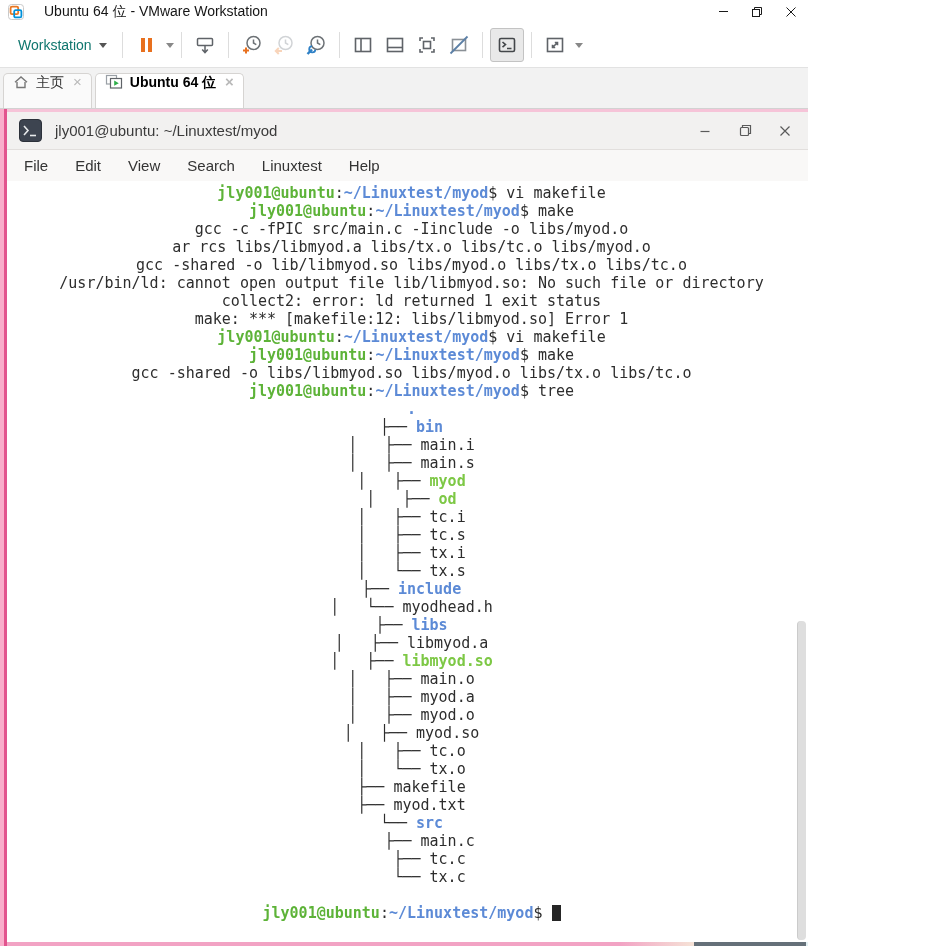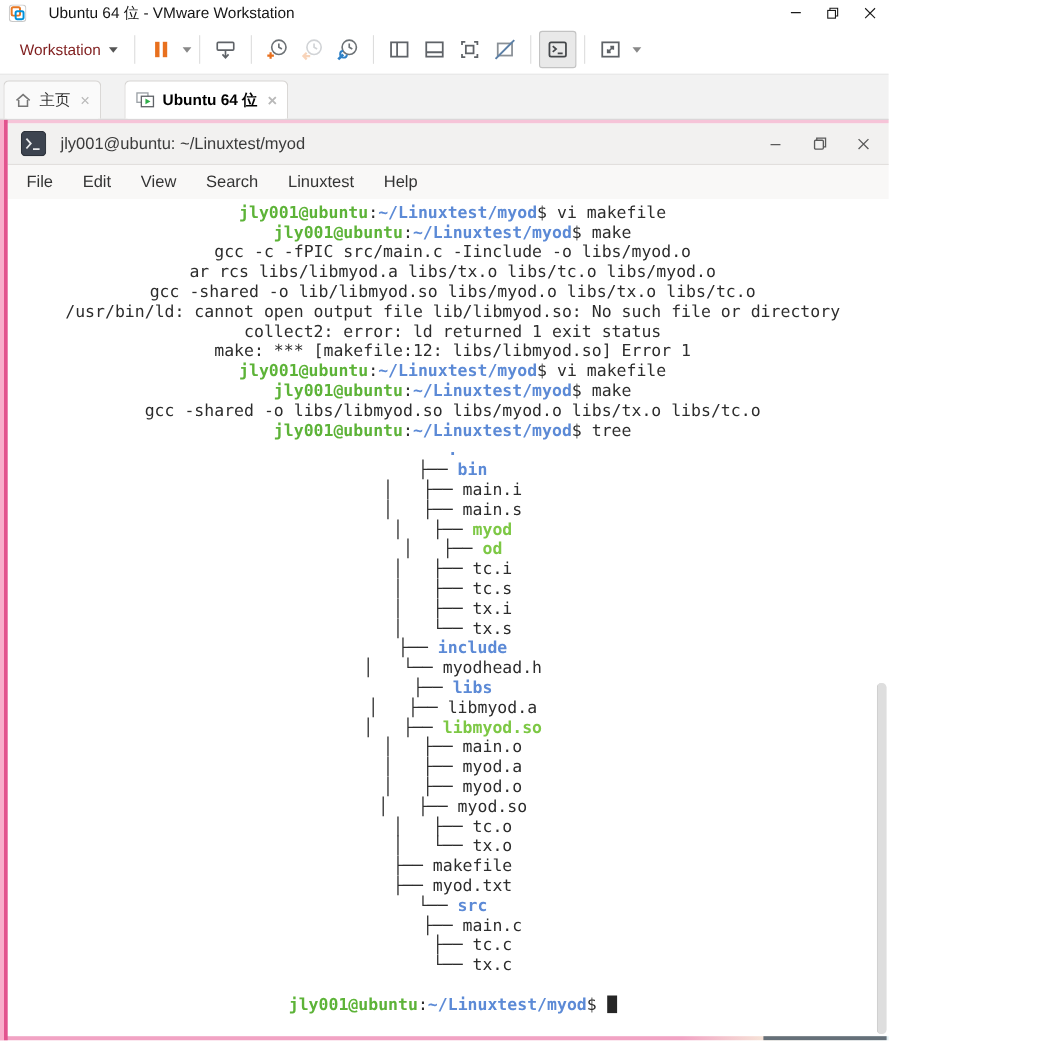--- a/index.html
+++ b/index.html
@@ -7,31 +7,31 @@
           font-family:"Liberation Sans",sans-serif;-webkit-font-smoothing:antialiased;}
 
   
   .vmw-titlebar{height:23px;display:flex;align-items:center;background:#fff;}
   .vmw-logo{margin-left:8px;display:flex;}
   .vmw-title{margin-left:20px;font-size:14px;color:#151515;}
   .vmw-controls{margin-left:auto;display:flex;height:100%;}
   .vmw-ctrl{width:34px;display:flex;align-items:center;justify-content:center;cursor:default;}
 
   .toolbar{height:44px;background:#fff;border-bottom:1px solid #e2e2e2;display:flex;align-items:center;padding-left:10px;}
-  .ws-btn{display:flex;align-items:center;gap:7px;font-size:14px;color:#7f1d1d;padding:6px 8px;}
+  .ws-btn{display:flex;align-items:center;gap:7px;font-size:14px;color:#0f766e;padding:6px 8px;}
   .caret{width:0;height:0;border-left:4px solid transparent;border-right:4px solid transparent;border-top:5px solid #555;display:inline-block;}
   .tool-sep{width:1px;height:26px;background:#ddd;margin:0 7px;}
   .tool-btn{width:32px;height:32px;display:flex;align-items:center;justify-content:center;border-radius:3px;}
   .tool-btn.pressed{background:#e9e9e9;border:1px solid #c3c3c3;}
   .tool-group{display:flex;align-items:center;gap:4px;}
   .dim{opacity:.45;}
 
   .tabbar{height:40px;background:#f2f2f2;border-bottom:1px solid #d2d2d2;display:flex;align-items:flex-end;padding-left:3px;}
-  .tab{height:34px;display:flex;align-items:center;gap:7px;padding:0 9px;border:1px solid #d6d4d2;border-bottom:none;
-       border-radius:5px 5px 0 0;margin-right:21px;background:#fafafa;font-size:14px;color:#333;}
+  .tab{height:34px;display:flex;gap:7px;padding:0 9px;border:1px solid #d6d4d2;border-bottom:none;
+       border-radius:5px 5px 0 0;margin-right:3px;background:#fafafa;font-size:14px;color:#333;}
   .tab.active{background:#fff;font-weight:bold;color:#000;}
   .tab-close{color:#b9b9b9;font-size:15px;line-height:1;margin-left:2px;}
 
   
   .vm-area{position:relative;height:838px;background:#fff;}
   .wall-left{position:absolute;left:0;top:0;bottom:0;width:7px;
              background:linear-gradient(90deg,#f9aecb 0 4px,#e2548e 4px 7px);z-index:3;}
   .wall-top{position:absolute;left:0;top:0;right:0;height:3px;background:#f6c4d8;z-index:2;}
   .wall-bottom{position:absolute;left:0;bottom:0;right:0;height:5px;z-index:2;
              background:linear-gradient(90deg,#f2a3c4 0 620px,#f6e8d8 700px,#dcedf1 790px,#eef3f5 840px,#eef3f5 100%);}

